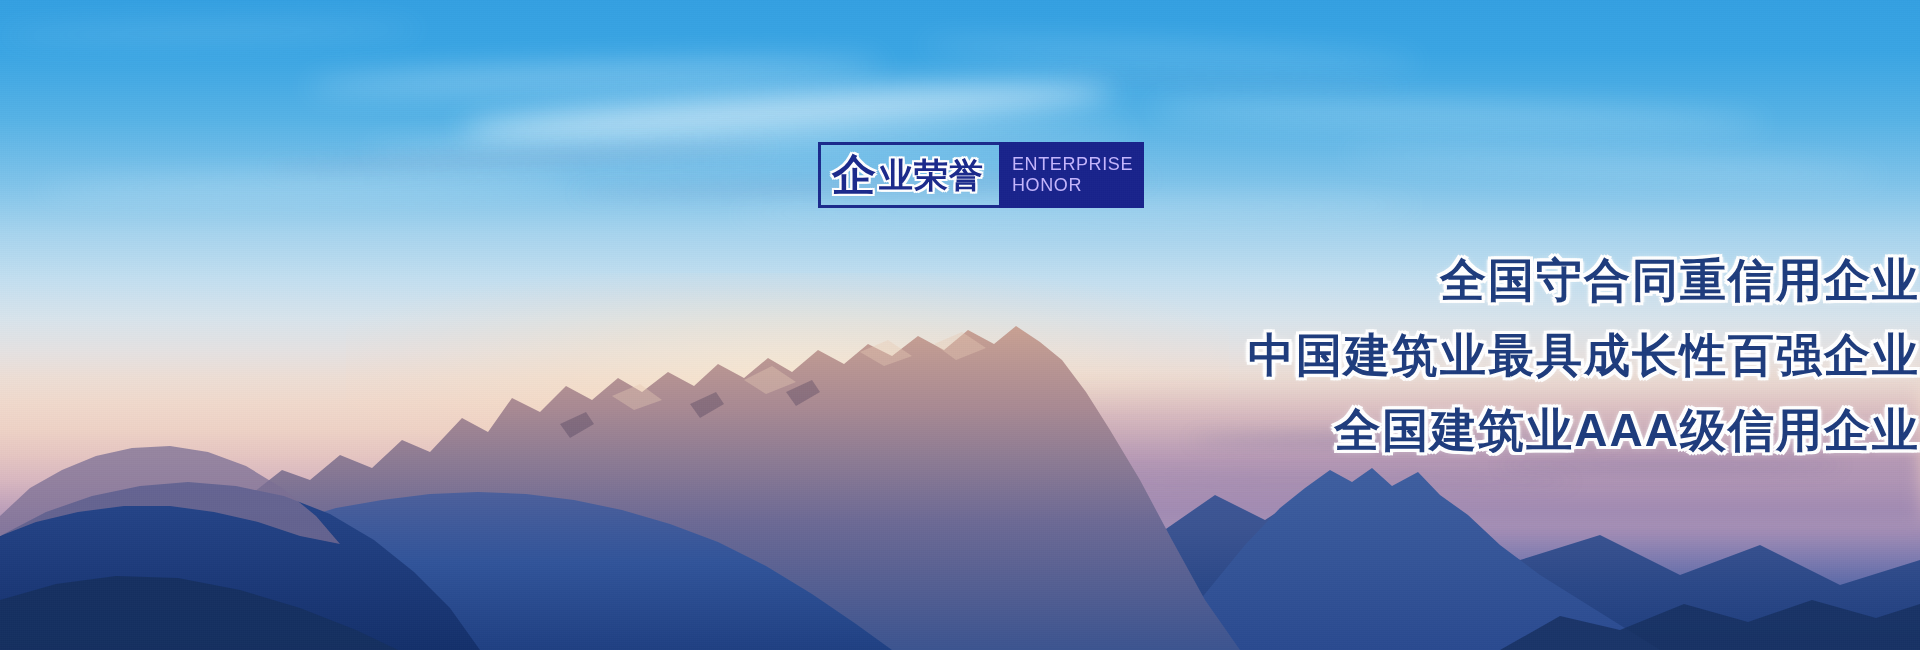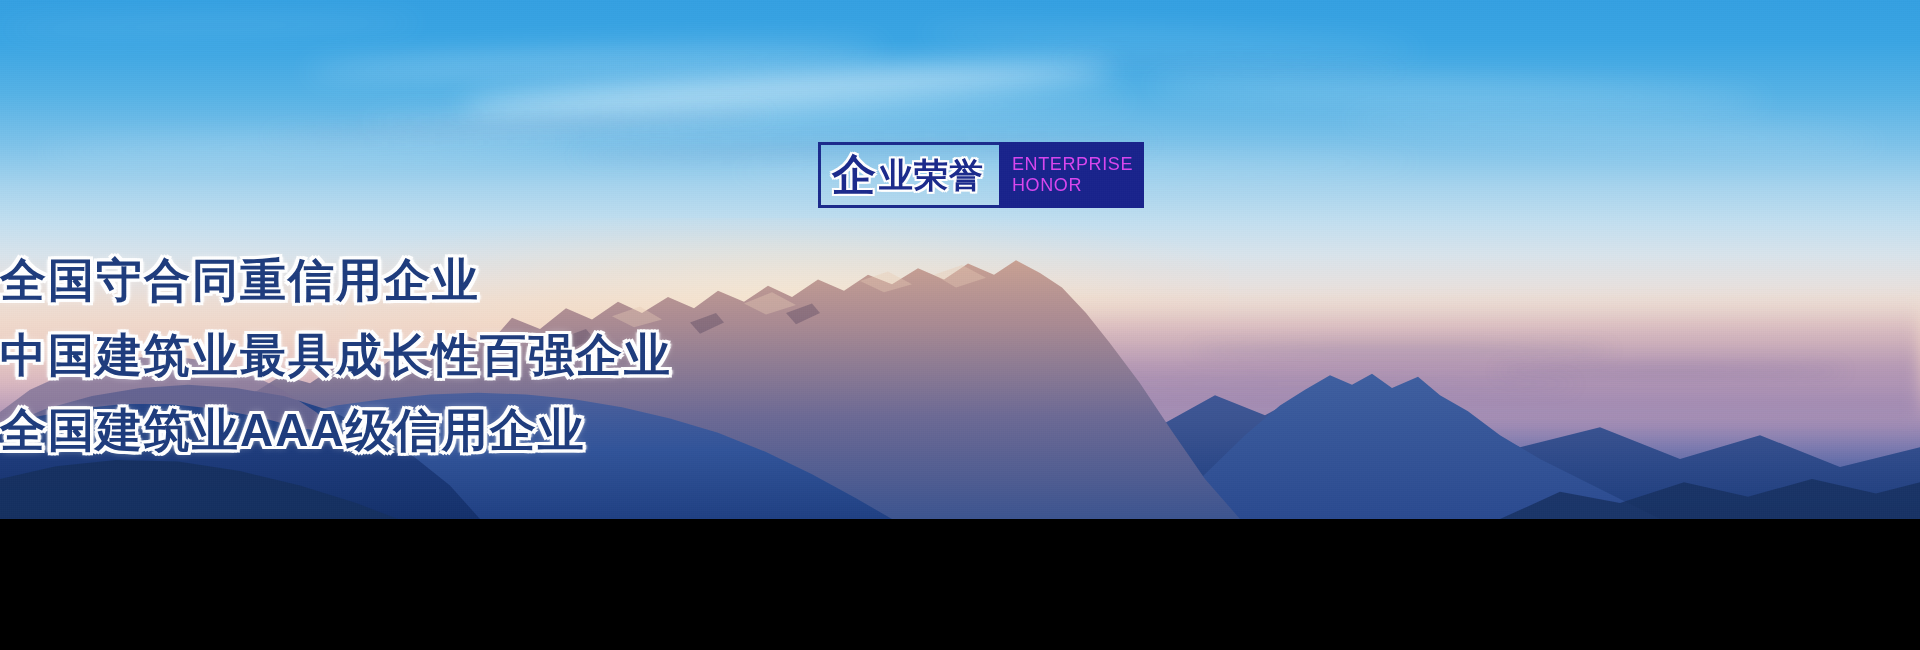--- a/index.html
+++ b/index.html
@@ -7,21 +7,21 @@
     padding: 0;
     background: #000;
   }
   body {
     font-family: "Liberation Sans", "DejaVu Sans", sans-serif;
   }
 
   .banner {
     position: relative;
     width: 1920px;
-    height: 519px;
+    height: 650px;
     overflow: hidden;
     background: #3aa3e0;
   }
 
   
   .sky-base {
     position: absolute;
     inset: 0;
     background: linear-gradient(
       to bottom,
@@ -153,21 +153,21 @@
     width: 145px;
     height: 66px;
     background: #19238c;
     display: flex;
     flex-direction: column;
     justify-content: center;
     padding-left: 13px;
     box-sizing: border-box;
   }
   .logo-en-line {
-    color: #d946ef;
+    color: #c4b5fd;
     font-size: 18px;
     line-height: 21px;
     letter-spacing: 0.6px;
     font-weight: 400;
     white-space: nowrap;
   }
   .logo-cn {
     position: absolute;
     left: 14px;
     top: 50%;
@@ -192,21 +192,22 @@
   }
 
   
   .headlines {
     position: absolute;
     left: 0;
     right: 0;
     top: 243px;
     display: flex;
     flex-direction: column;
-    align-items: flex-start;
+    align-items: flex-end;
+    padding-left: 40px;
   }
   .headline {
     color: #1e3c7d;
     font-size: 46px;
     line-height: 75px;
     font-weight: 700;
     letter-spacing: 2px;
     white-space: nowrap;
     text-shadow:
       -3px -3px 0 #fff,  3px -3px 0 #fff,

